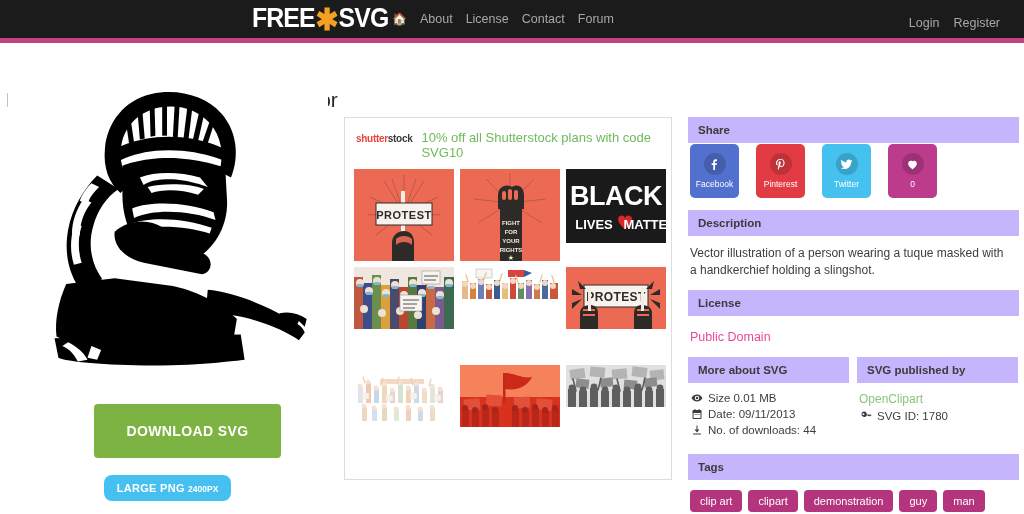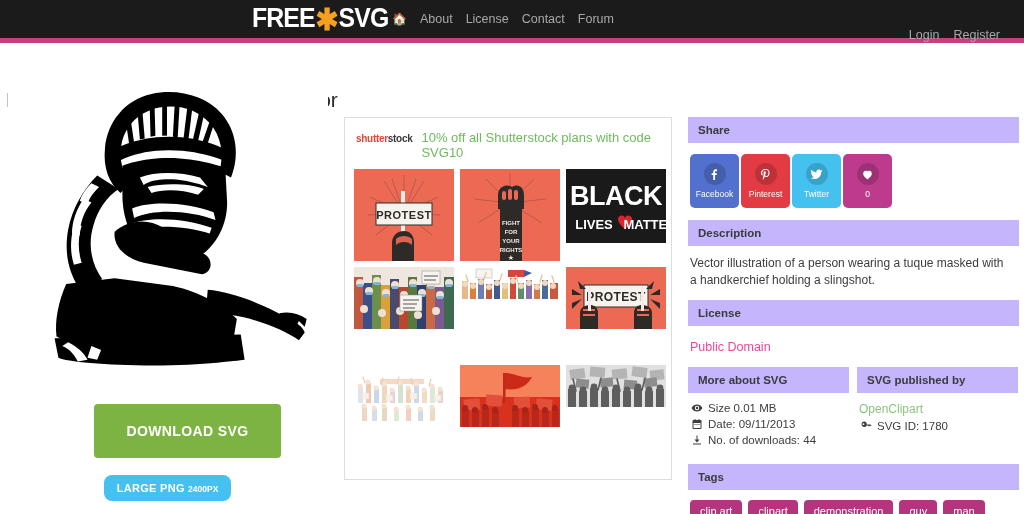--- a/index.html
+++ b/index.html
@@ -49,21 +49,21 @@
   }
   .mainnav a, .rightnav a {
     color: #a8a8a8;
     font-size: 12.5px;
     text-decoration: none;
     white-space: nowrap;
   }
   .mainnav .home-ico { color: #bdbdbd; font-size: 12px; }
   .rightnav {
     position: absolute;
-    right: 24px; top: 16px;
+    right: 24px; top: 4px;
     height: 38px;
     display: flex; align-items: center; gap: 14px;
   }
 
   
   #page-title {
     position: absolute;
     left: 6px; top: 45px;
     font-size: 21px;
     color: #2b2b2b;
@@ -161,21 +161,21 @@
   }
   .panel-head {
     background: #c4b5fd;
     color: #3b3b3b;
     font-size: 11.5px;
     font-weight: bold;
     padding: 7px 10px;
   }
 
   
-  #share-row { display: flex; gap: 2px; padding: 11px 0 0 2px; }
+  #share-row { display: flex; gap: 17px; padding: 1px 0 0 2px; }
   .share-btn {
     width: 49px; height: 54px;
     border-radius: 5px;
     border: none;
     display: flex; flex-direction: column;
     align-items: center; justify-content: center;
     gap: 4px;
     cursor: pointer;
     color: #ffffff;
     font-family: "Liberation Sans", sans-serif;

